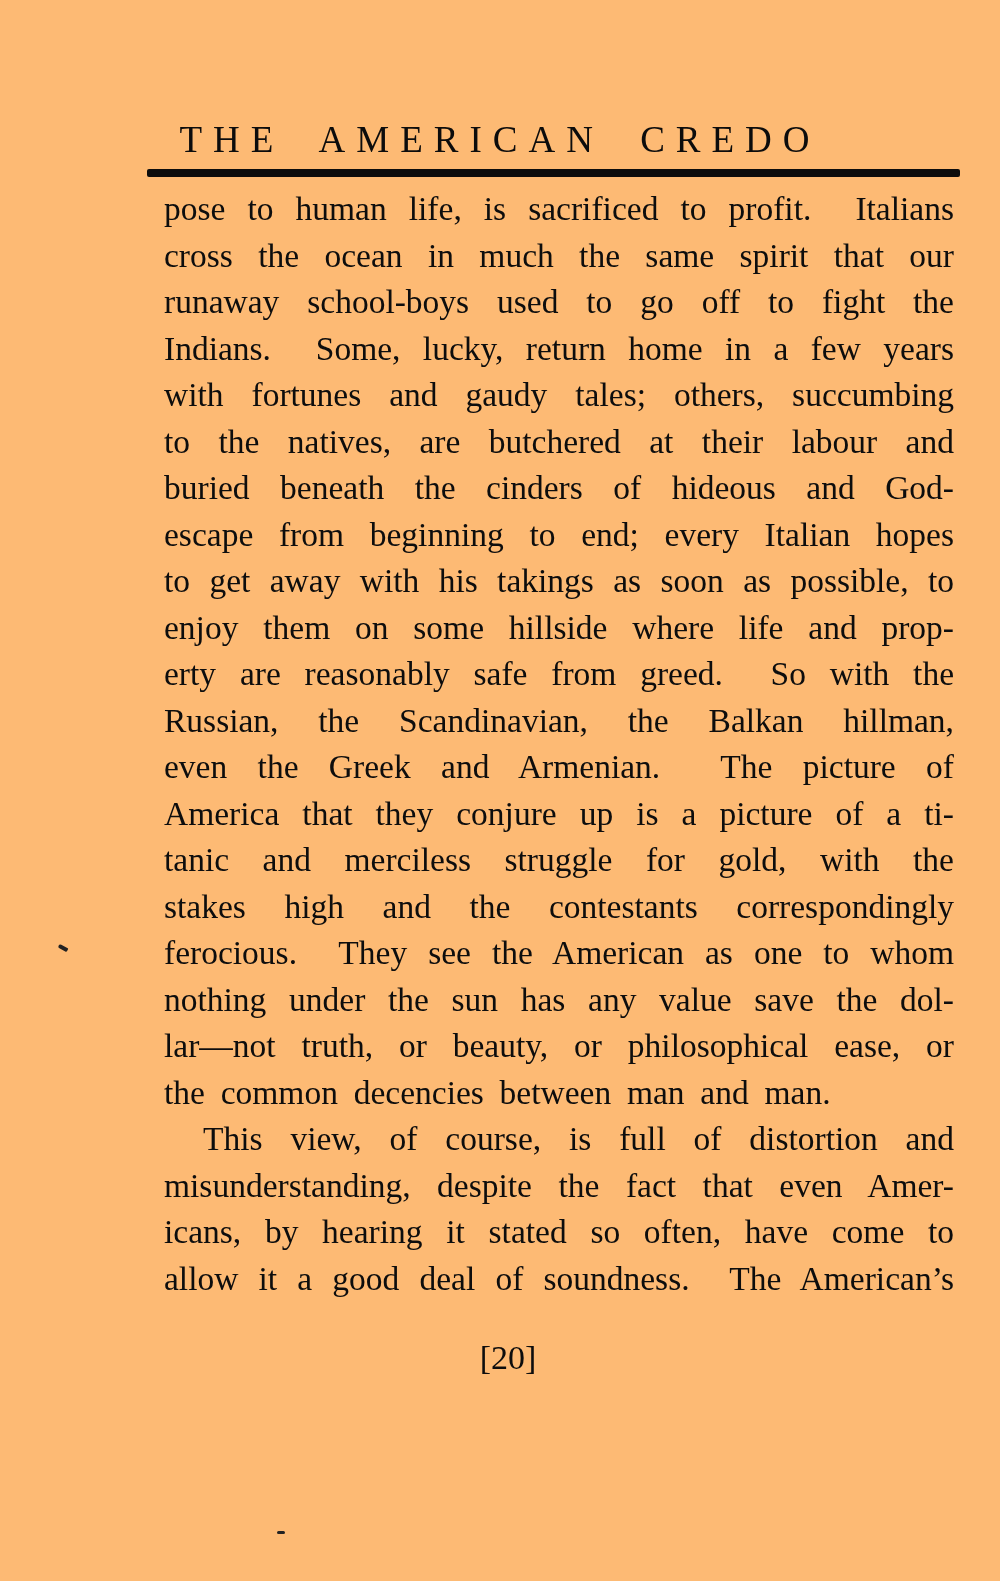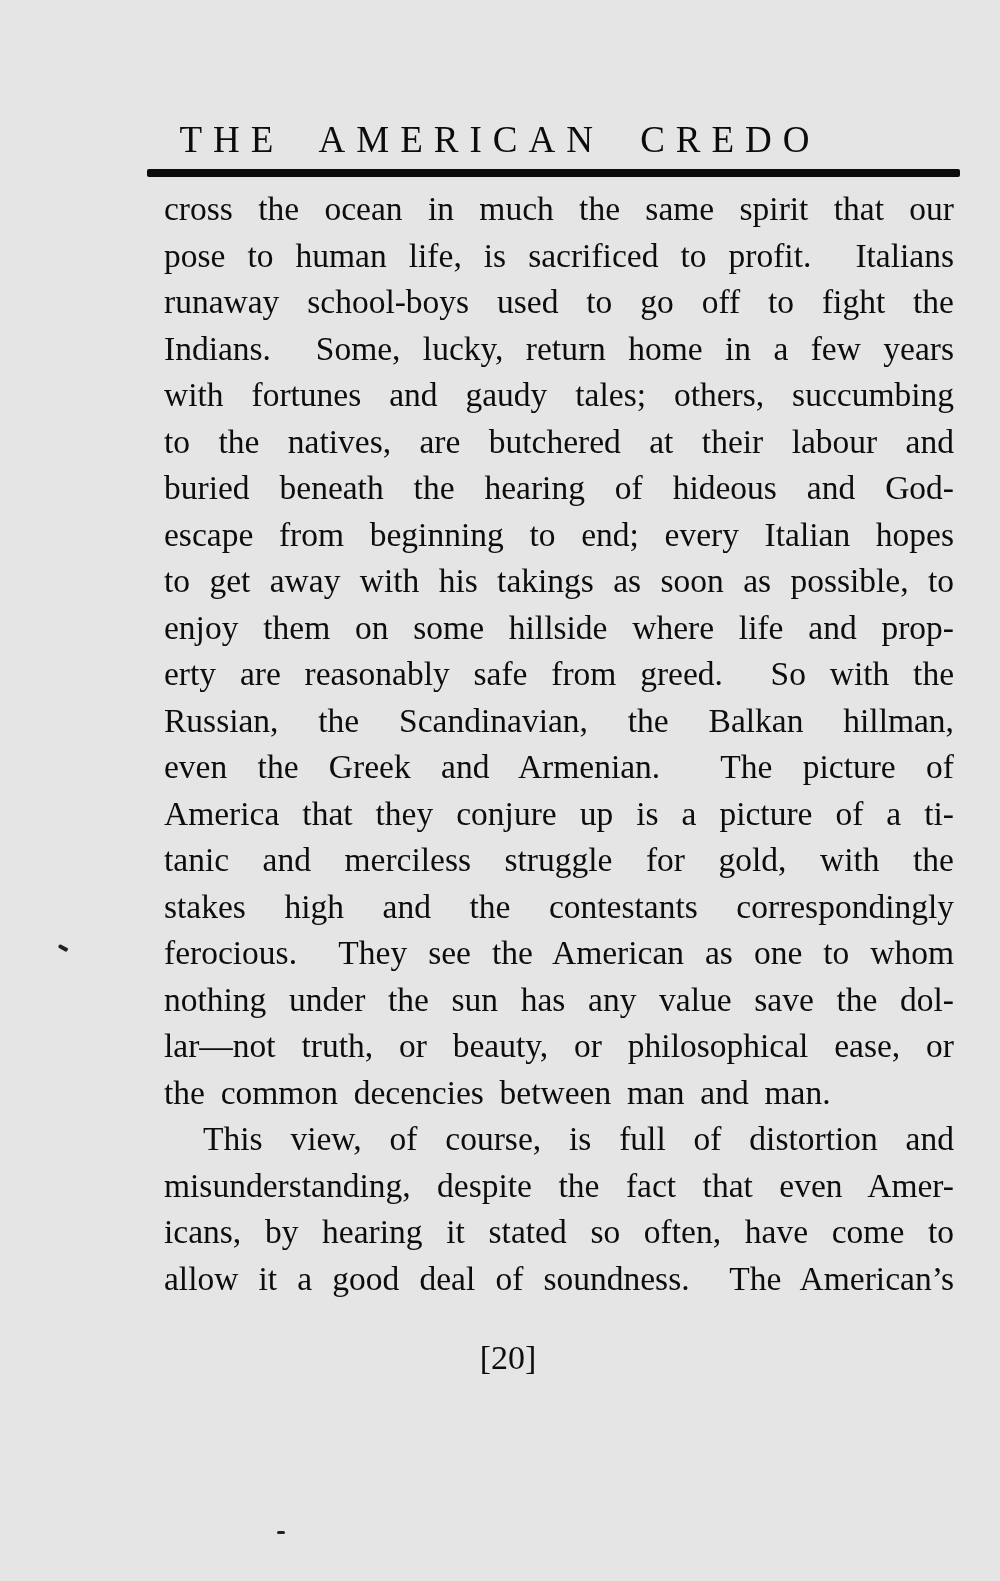--- a/index.html
+++ b/index.html
@@ -1,21 +1,21 @@
 <!DOCTYPE html>
 <html><head>
 <meta charset="utf-8">
 <style>
   * { margin: 0; padding: 0; box-sizing: border-box; }
   html, body { background: #ffffff; }
   .page {
     position: relative;
     width: 1000px;
     height: 1581px;
-    background: #e5e5e5;
+    background: #fdba74;
     overflow: hidden;
     font-family: "Liberation Serif", "DejaVu Serif", serif;
     color: #0d0d0d;
   }
   .running-head {
     position: absolute;
     top: 118px;
     left: 0;
     width: 100%;
     text-align: center;
@@ -86,27 +86,27 @@
 </style>
 </head>
 <body>
 
 <div class="page">
   <div class="running-head">THE AMERICAN CREDO</div>
 
   <div class="head-rule"></div>
 
   <div class="text-block">
+      <div class="line">pose to human life, is sacrificed to profit.&nbsp; Italians</div>
       <div class="line">cross the ocean in much the same spirit that our</div>
-      <div class="line">pose to human life, is sacrificed to profit.&nbsp; Italians</div>
       <div class="line">runaway school-boys used to go off to fight the</div>
       <div class="line">Indians.&nbsp; Some, lucky, return home in a few years</div>
       <div class="line">with fortunes and gaudy tales; others, succumbing</div>
       <div class="line">to the natives, are butchered at their labour and</div>
-      <div class="line">buried beneath the hearing of hideous and God-</div>
+      <div class="line">buried beneath the cinders of hideous and God-</div>
       <div class="line">escape from beginning to end; every Italian hopes</div>
       <div class="line">to get away with his takings as soon as possible, to</div>
       <div class="line">enjoy them on some hillside where life and prop-</div>
       <div class="line">erty are reasonably safe from greed.&nbsp; So with the</div>
       <div class="line">Russian, the Scandinavian, the Balkan hillman,</div>
       <div class="line">even the Greek and Armenian.&nbsp; The picture of</div>
       <div class="line">America that they conjure up is a picture of a ti-</div>
       <div class="line">tanic and merciless struggle for gold, with the</div>
       <div class="line">stakes high and the contestants correspondingly</div>
       <div class="line">ferocious.&nbsp; They see the American as one to whom</div>

